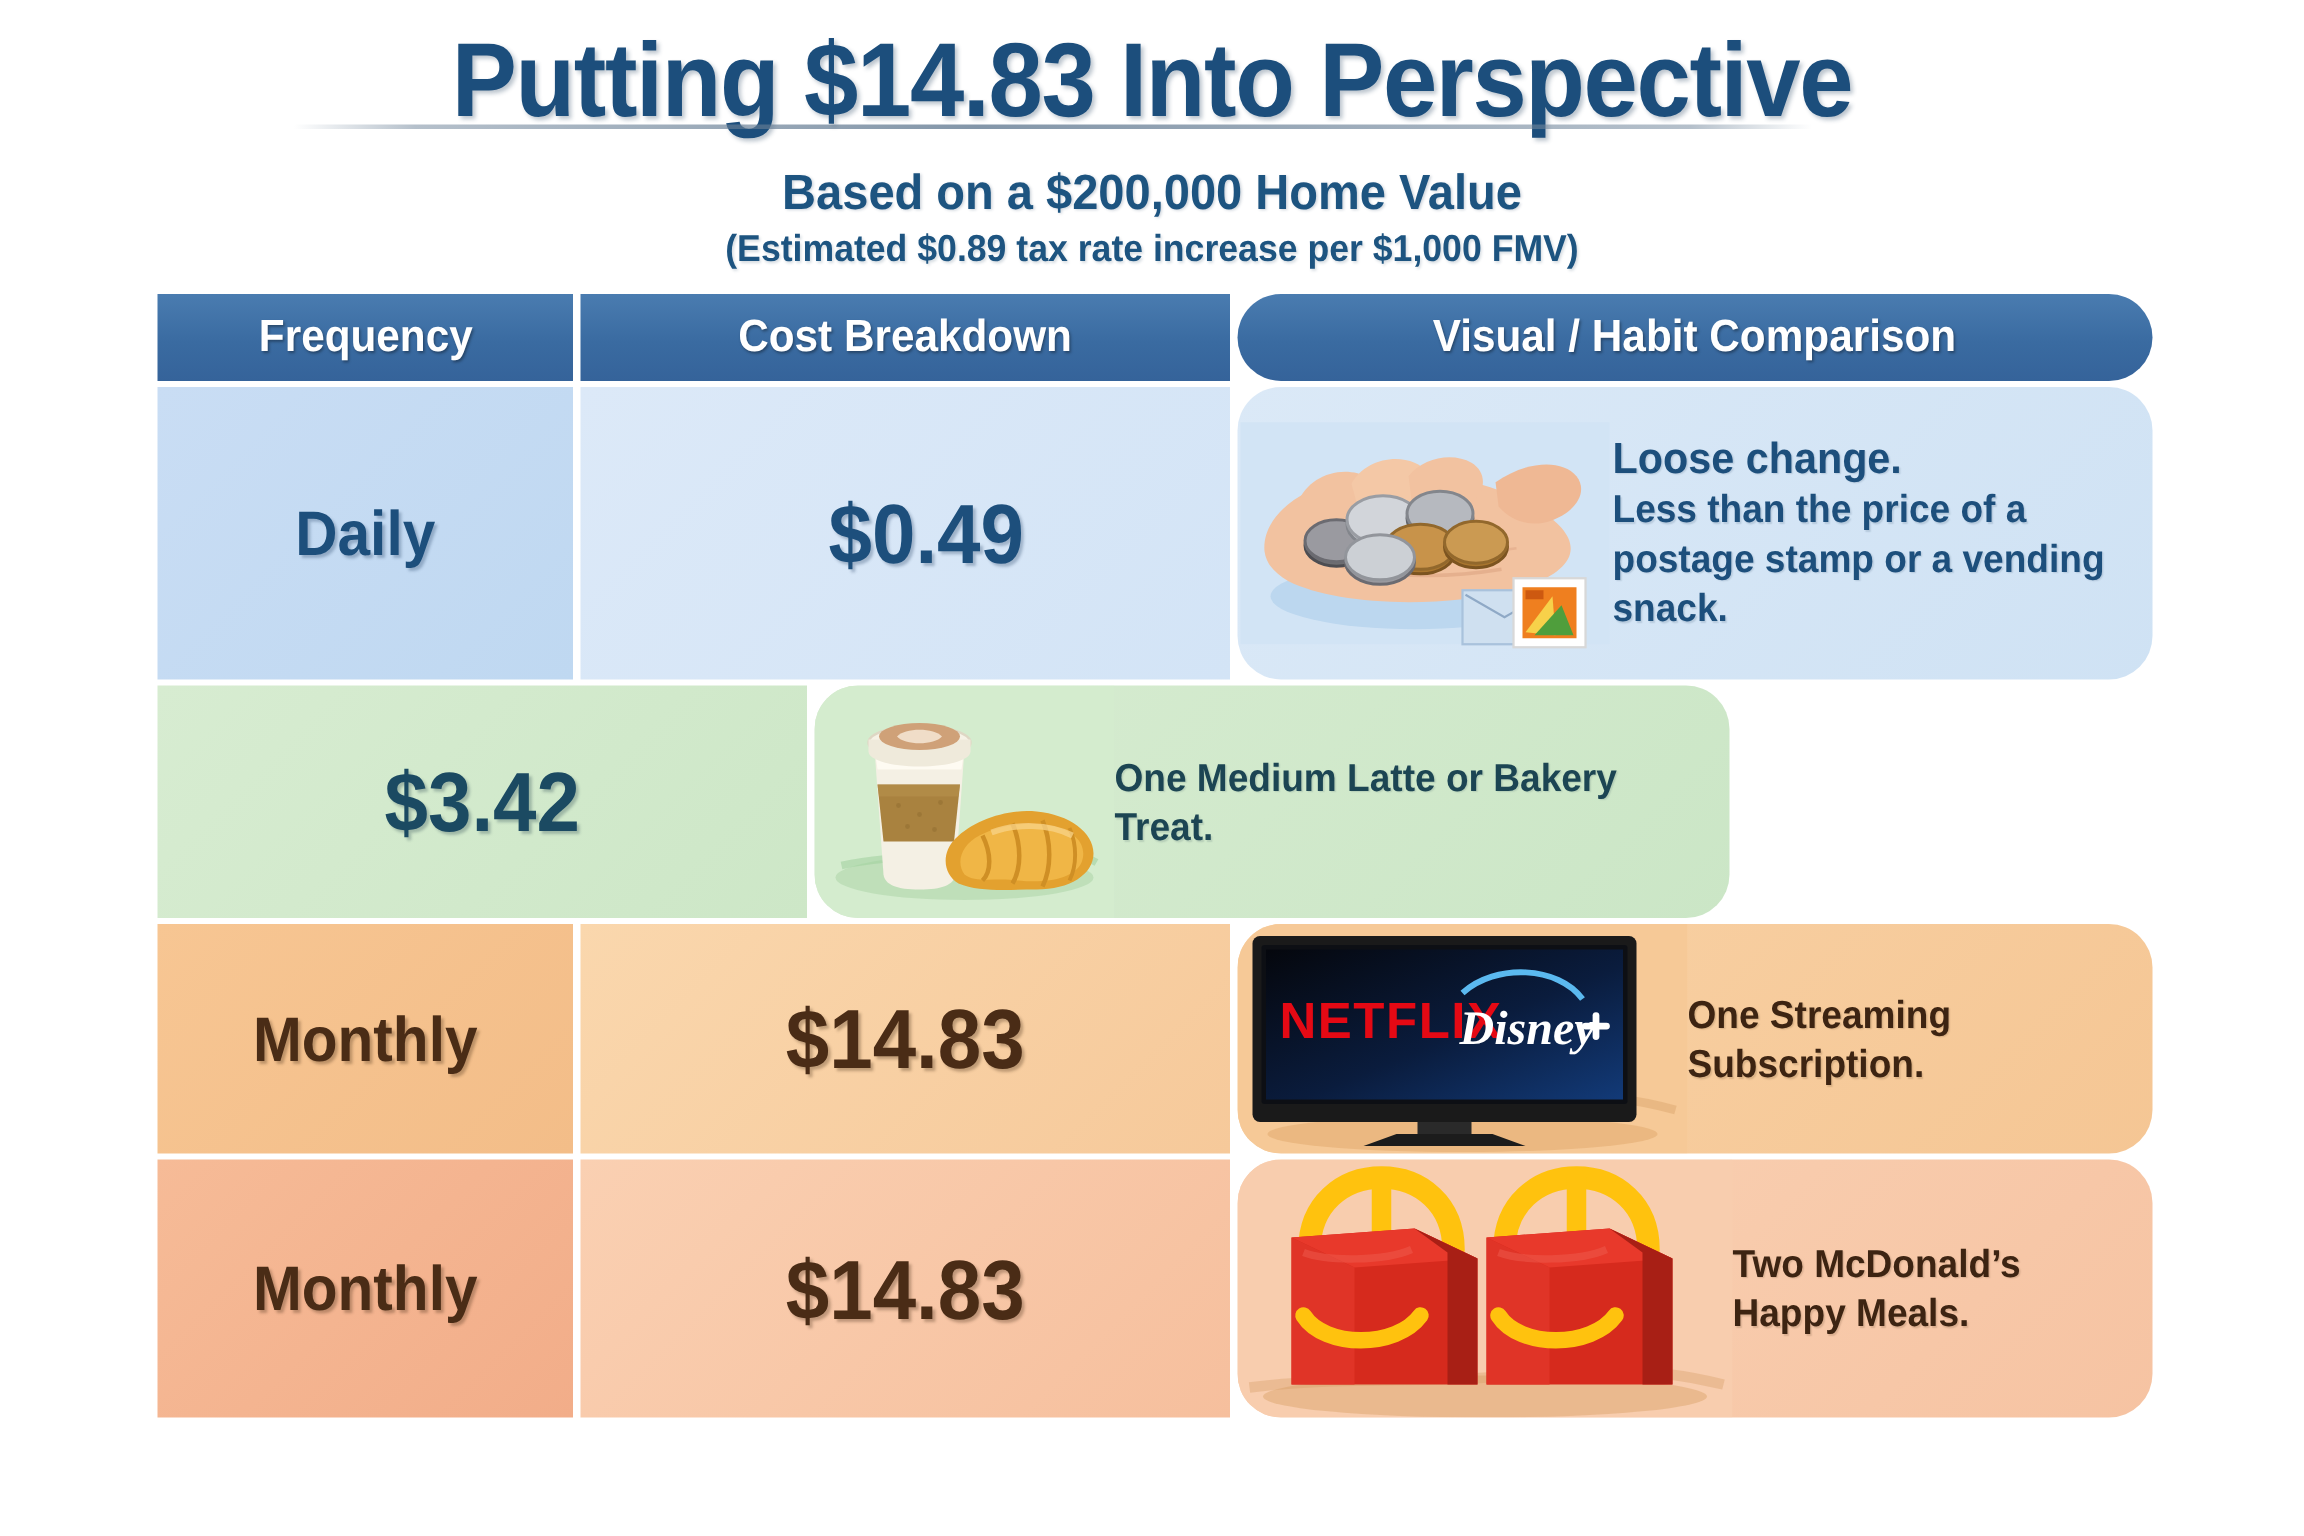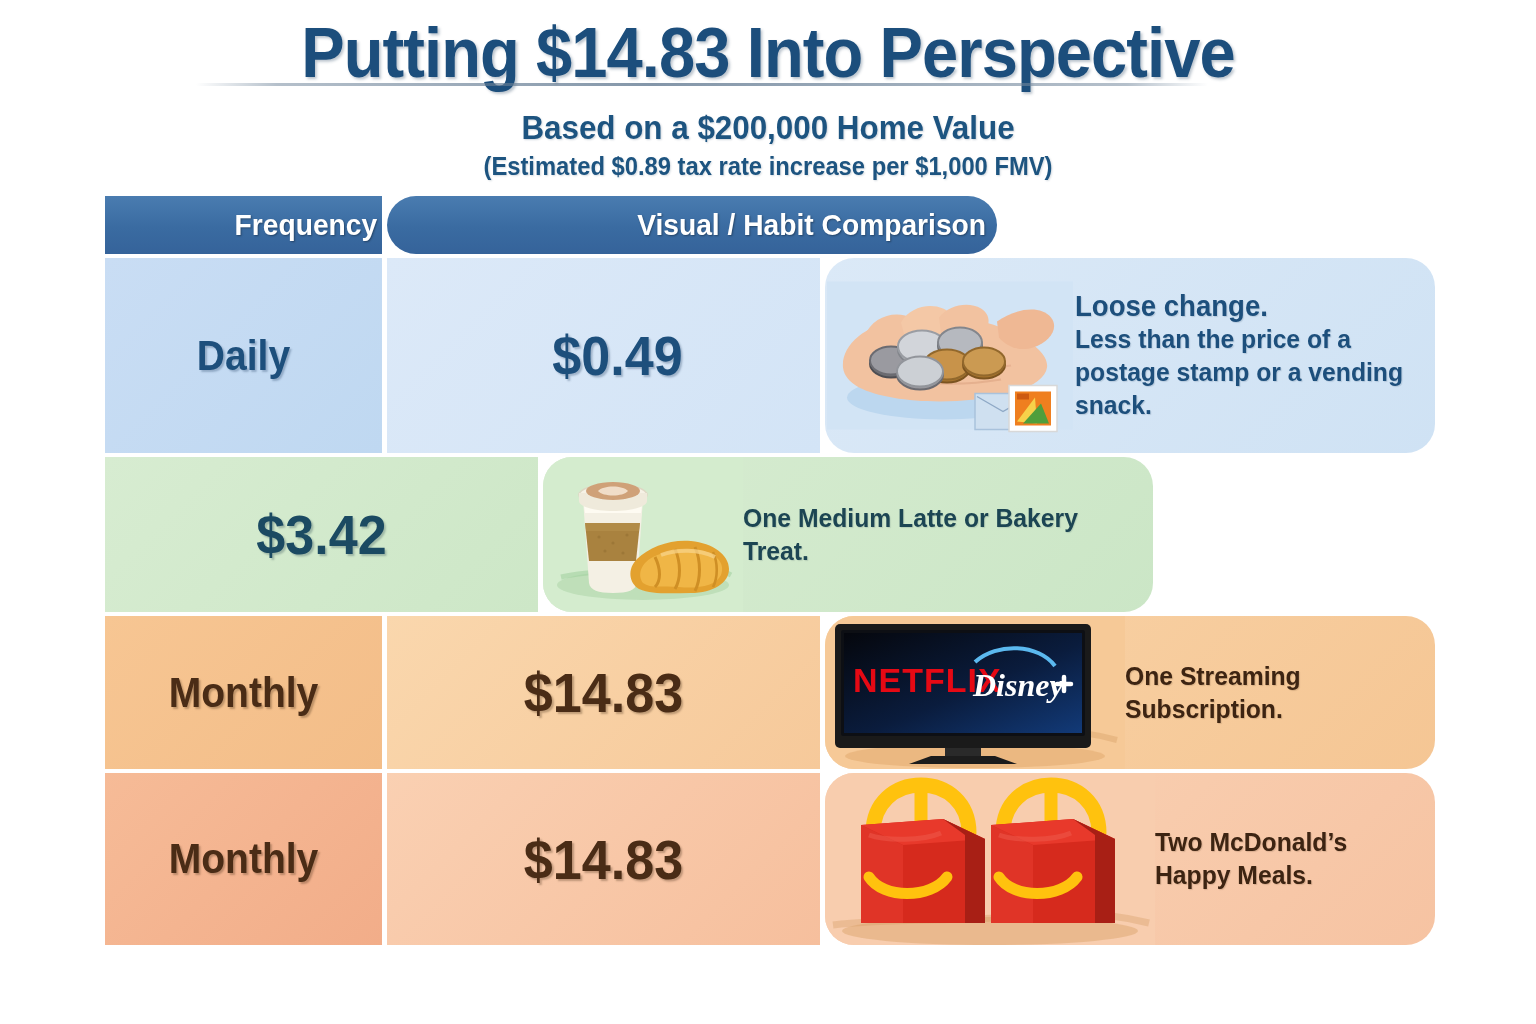--- a/index.html
+++ b/index.html
@@ -104,21 +104,21 @@
     align-items: center;
   }
 
   .col-1 { width: 277px; }
   .col-2 { width: 433px; }
   .col-3 { width: 610px; border-radius: 29px; }
 
   
   .header-row .cell {
     height: 58px;
-    justify-content: flex-end;
+    justify-content: center;
     background: linear-gradient(to bottom, #4a7cb0 0%, #3a6ba1 55%, #35639a 100%);
   }
   .header-text {
     font-family: "Liberation Sans Narrow", "Liberation Sans", sans-serif;
     font-size: 30px;
     font-weight: bold;
     color: #ffffff;
     text-shadow: 1px 1px 2px rgba(0,0,0,0.35);
     transform: scaleX(0.94);
     white-space: nowrap;
@@ -217,20 +217,23 @@
   </div>
   <div class="title-rule"></div>
   <div class="subtitle">Based on a $200,000 Home Value</div>
   <div class="subtitle-note">(Estimated $0.89 tax rate increase per $1,000 FMV)</div>
 
   <div class="table">
 
     <div class="row header-row">
       <div class="cell col-1">
         <span class="header-text">Frequency</span>
+      </div>
+      <div class="cell col-2">
+        <span class="header-text">Cost Breakdown</span>
       </div>
       <div class="cell col-3">
         <span class="header-text">Visual / Habit Comparison</span>
       </div>
     </div>
 
     <div class="row body-row r1">
       <div class="cell col-1">
         <span class="freq-label">Daily</span>
       </div>

